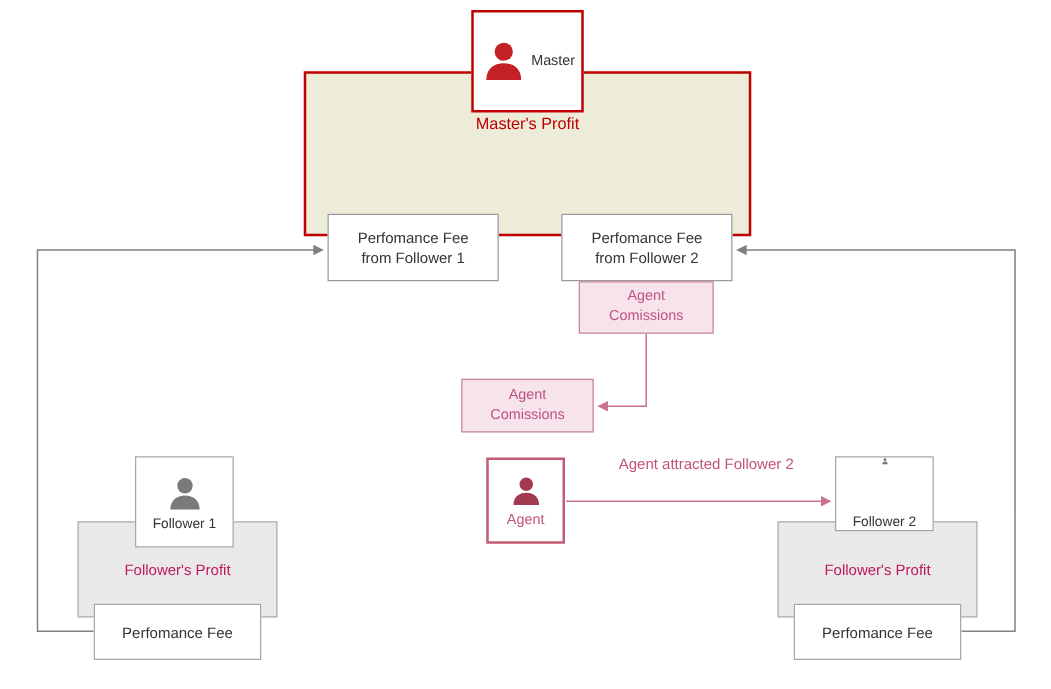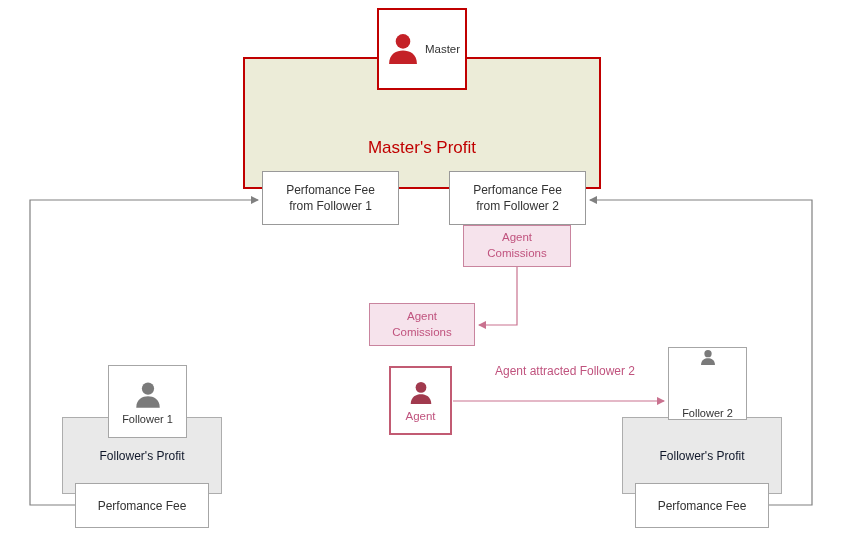--- a/index.html
+++ b/index.html
@@ -15,21 +15,21 @@
   }
   .box{position:absolute;box-sizing:border-box;display:flex;align-items:center;justify-content:center;text-align:center;}
   .pre{white-space:pre-line;line-height:1.35;}
 
   
   .master-profit{
     left:243px;top:57px;width:358px;height:132px;
     background:#ECECD8;border:2px solid #C00000;z-index:2;
     align-items:flex-start;
   }
-  .master-profit .lbl{margin-top:79px;color:#C00000;font-size:17px;}
+  .master-profit .lbl{margin-top:32px;color:#C00000;font-size:13px;}
   .master-avatar{
     left:377px;top:8px;width:90px;height:82px;
     background:#fff;border:2px solid #C00000;z-index:3;
     flex-direction:row;gap:3px;
   }
   .master-avatar .lbl{font-size:11.5px;color:#333;}
 
   
   .fee-box{
     background:#fff;border:1px solid #999;z-index:3;
@@ -55,31 +55,31 @@
   .agent-box .lbl{font-size:11.5px;color:#C0537E;}
   .agent-arrow-label{
     left:462px;top:364px;width:206px;
     color:#C0537E;font-size:12px;z-index:2;
     justify-content:center;
   }
 
   
   .profit-gray{
     background:#E9E9E9;border:1px solid #ADADAD;z-index:2;
-    font-size:12px;color:#0f172a;
+    font-size:12px;color:#be185d;
   }
   .f1-profit{left:62px;top:417px;width:160px;height:77px;}
   .f2-profit{left:622px;top:417px;width:160px;height:77px;}
   .avatar-gray{
     background:#fff;border:1.5px solid #A6A6A6;z-index:3;
     flex-direction:column;gap:2px;
   }
   .avatar-gray .lbl{font-size:11px;color:#333;}
   .f1-avatar{left:108px;top:365px;width:79px;height:73px;}
-  .f2-avatar{left:668px;top:347px;width:79px;height:73px;gap:40px;}
+  .f2-avatar{left:668px;top:365px;width:79px;height:60px;gap:40px;}
   .fee-white{
     background:#fff;border:1px solid #A6A6A6;z-index:4;
     font-size:12px;color:#333;
   }
   .f1-fee{left:75px;top:483px;width:134px;height:45px;}
   .f2-fee{left:635px;top:483px;width:134px;height:45px;}
 
   .person{display:block;}
   .person.red{color:#C42127;}
   .person.maroon{color:#A13A4E;}

